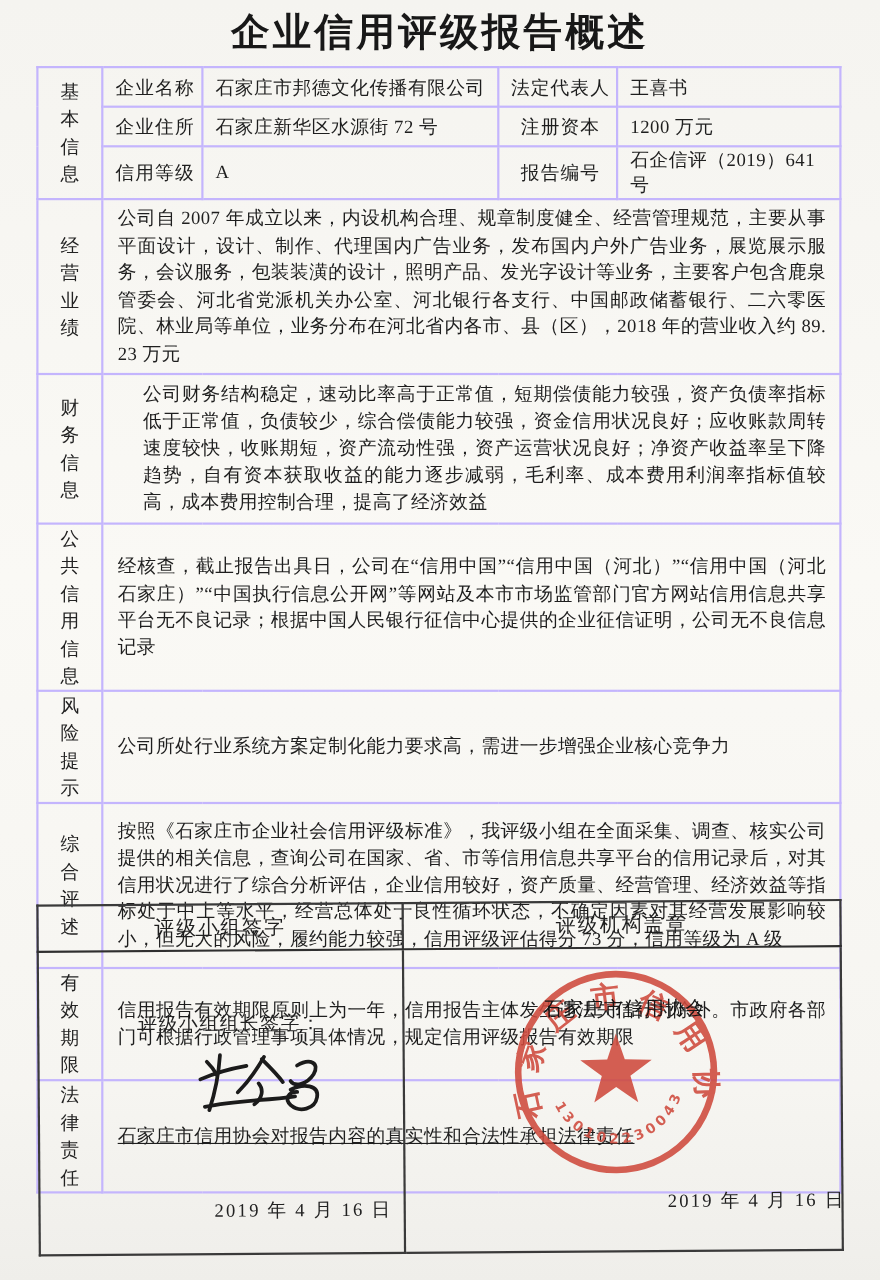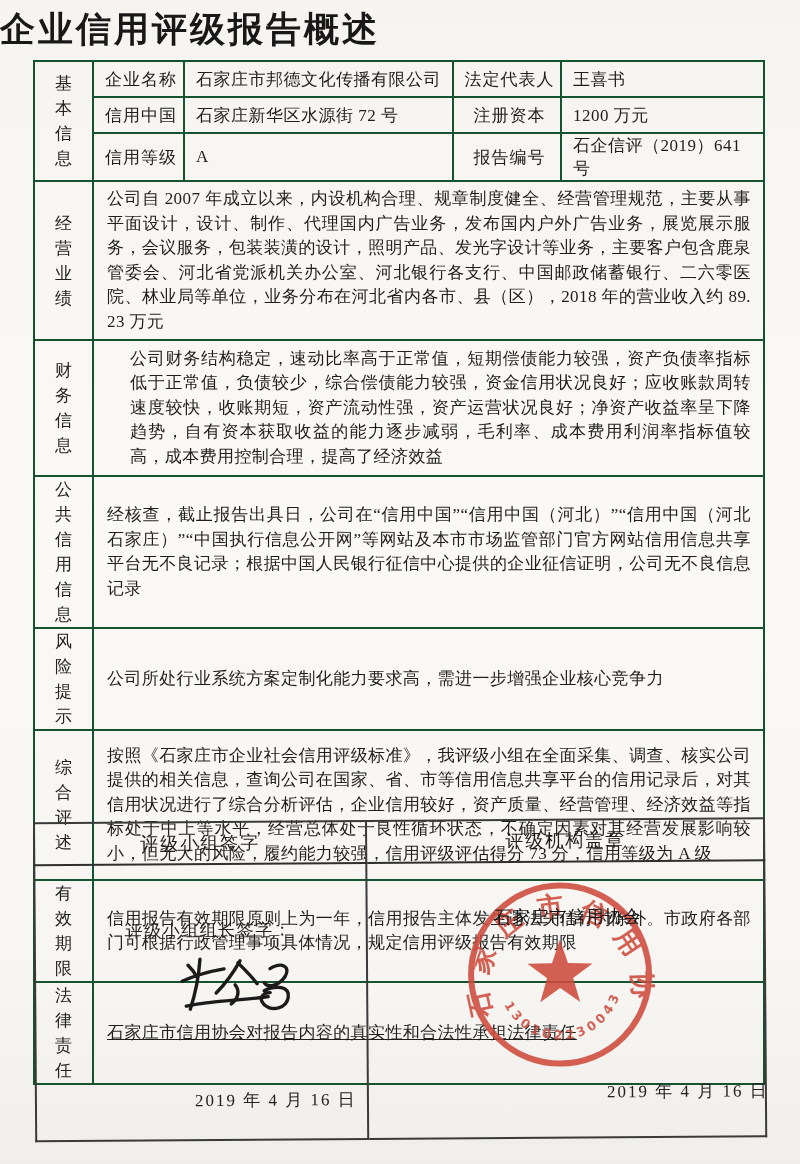--- a/index.html
+++ b/index.html
@@ -3,26 +3,26 @@
 <meta charset="utf-8">
 <style>
   html,body{margin:0;padding:0;}
   body{
     width:800px;height:1164px;position:relative;overflow:hidden;
     background:linear-gradient(180deg,#f5f4f0 0%,#faf9f5 45%,#f6f5f1 85%,#efeeea 100%);
     font-family:"Liberation Serif","DejaVu Serif",serif;
     color:#1e1e1e;
   }
   .page-title{
-    position:absolute;top:6px;left:0;width:800px;text-align:left;
+    position:absolute;top:6px;left:0;width:800px;text-align:center;
     font-size:35px;font-weight:bold;letter-spacing:3px;color:#181818;
   }
   table{border-collapse:collapse;table-layout:fixed;}
   .main-table{position:absolute;left:33px;top:60px;width:730px;}
-  .main-table td{border:2px solid #14532d;font-size:17px;vertical-align:middle;}
+  .main-table td{border:2px solid #c4b5fd;font-size:17px;vertical-align:middle;}
   .vlabel{
     text-align:center;padding:0 12px;line-height:25px;font-size:17px;color:#222;
     word-break:break-all;
   }
   .flabel{padding:0 4px 0 9px;letter-spacing:1px;text-align:center;}
   .fvalue{padding:0 4px 0 11px;letter-spacing:0.5px;}
   .basic-row td{height:34px;}
   .sect-text{
     padding:5px 12px 5px 13px;line-height:24.5px;font-size:16.5px;
     text-align:justify;letter-spacing:0.4px;vertical-align:middle;word-break:break-all;
@@ -75,21 +75,21 @@
   </colgroup>
   <tbody>
       <tr class="basic-row">
     <td class="vlabel" rowspan="3">基本信息</td>
     <td class="flabel">企业名称</td>
     <td class="fvalue">石家庄市邦德文化传播有限公司</td>
     <td class="flabel">法定代表人</td>
     <td class="fvalue">王喜书</td>
   </tr>
   <tr class="basic-row">
-    <td class="flabel">信用中国</td>
+    <td class="flabel">企业住所</td>
     <td class="fvalue">石家庄新华区水源街 72 号</td>
     <td class="flabel">注册资本</td>
     <td class="fvalue">1200 万元</td>
   </tr>
   <tr class="basic-row">
     <td class="flabel">信用等级</td>
     <td class="fvalue">A</td>
     <td class="flabel">报告编号</td>
     <td class="fvalue">石企信评（2019）641 号</td>
   </tr>

